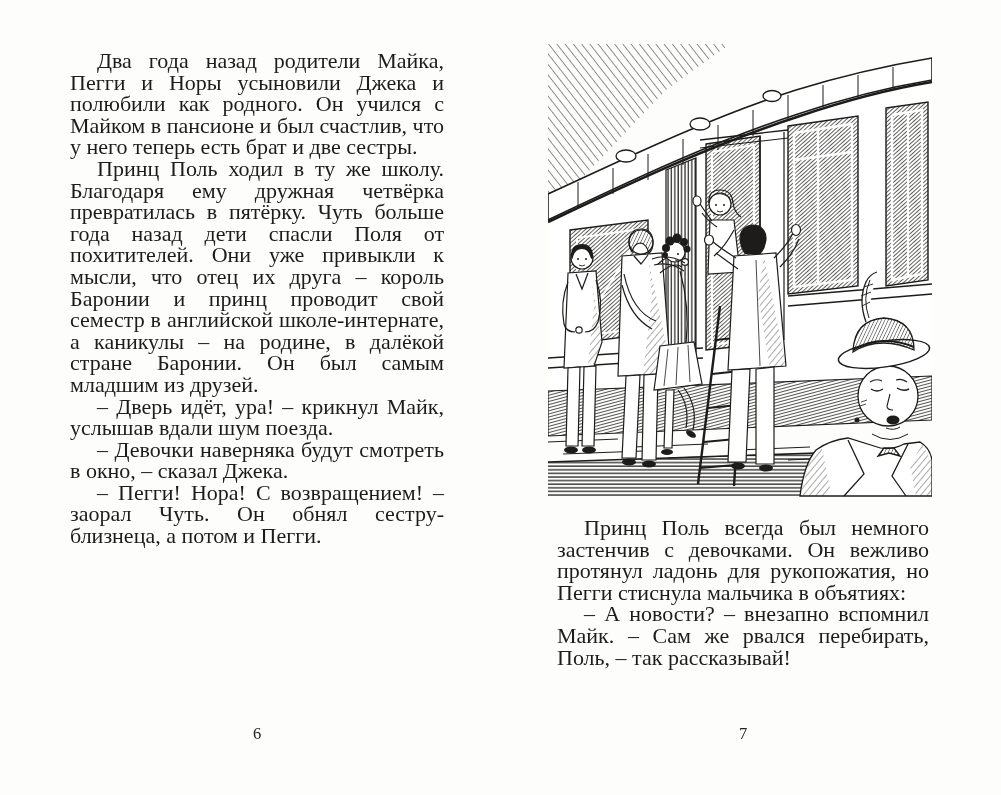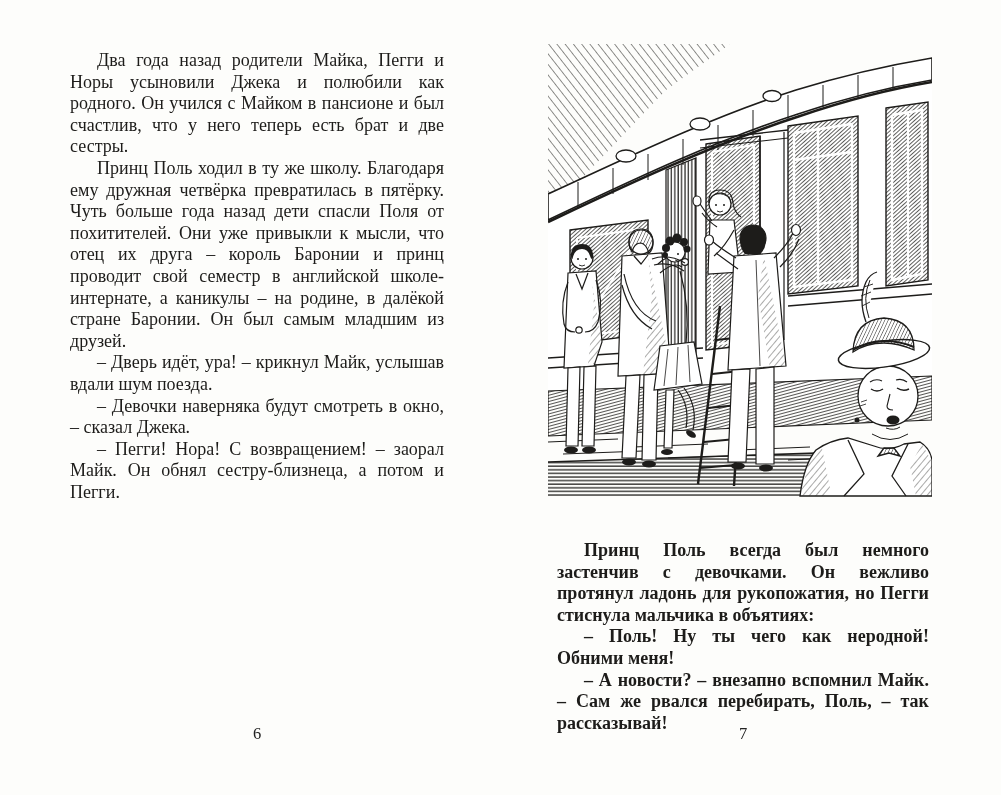--- a/index.html
+++ b/index.html
@@ -4,45 +4,45 @@
 <style>
   html,body{margin:0;padding:0;}
   body{
     width:1001px;height:795px;position:relative;overflow:hidden;
     background:#fdfdfb;
     font-family:"Liberation Serif","DejaVu Serif",serif;
     color:#1d1c1a;
   }
   .page-col{
     position:absolute;top:50px;width:374px;
-    font-size:18px;line-height:21.6px;text-align:justify;
+    font-size:22px;line-height:21.6px;text-align:justify;
   }
   .left-col{left:70px;}
-  .right-col{left:557px;top:540px;width:372px;font-weight:bold;}
+  .right-col{left:557px;top:517px;width:372px;}
   p.para{margin:0;text-indent:27px;}
   .pagenum{
     position:absolute;top:724px;width:374px;text-align:center;
     font-size:16.5px;color:#222;
   }
   .pagenum-left{left:70px;}
   .pagenum-right{left:557px;width:372px;}
   .illustration-wrap{
     position:absolute;left:548px;top:44px;width:384px;height:453px;
   }
   svg line, svg path, svg polyline, svg polygon, svg circle, svg ellipse{vector-effect:non-scaling-stroke;}
 </style>
 </head>
 <body>
 
 <div class="page-col left-col">
     <p class="para">Два года назад родители Майка, Пегги и Норы усыновили Джека и полюбили как родного. Он учился с Майком в пансионе и был счастлив, что у него теперь есть брат и две сестры.</p>
     <p class="para">Принц Поль ходил в ту же школу. Благодаря ему дружная четвёрка превратилась в пятёрку. Чуть больше года назад дети спасли Поля от похитителей. Они уже привыкли к мысли, что отец их друга – король Баронии и принц проводит свой семестр в английской школе-интернате, а каникулы – на родине, в далёкой стране Баронии. Он был самым младшим из друзей.</p>
     <p class="para">– Дверь идёт, ура! – крикнул Майк, услышав вдали шум поезда.</p>
     <p class="para">– Девочки наверняка будут смотреть в окно, – сказал Джека.</p>
-    <p class="para">– Пегги! Нора! С возвращением! – заорал Майк. Он обнял сестру-близнеца, а потом и Пегги.</p>
+    <p class="para">– Пегги! Нора! С возвращением! – заорал Чуть. Он обнял сестру-близнеца, а потом и Пегги.</p>
   </div>
 
 <div class="pagenum pagenum-left">6</div>
 
 <div class="illustration-wrap">
 <svg viewBox="0 0 384 453" width="384" height="453" xmlns="http://www.w3.org/2000/svg">
   <defs>
     <pattern id="pw" width="2.9" height="2.9" patternUnits="userSpaceOnUse" patternTransform="rotate(48)">
       <line x1="0" y1="0" x2="0" y2="2.9" stroke="#1d1c1a" stroke-width="1.4"></line>
     </pattern>
@@ -283,17 +283,16 @@
       <line x1="314" y1="262" x2="322" y2="258"></line>
           <line x1="313" y1="252" x2="323" y2="248"></line>
           <line x1="316" y1="243" x2="325" y2="240"></line>
     </g>
   </g>
 </svg>
 </div>
 
 <div class="page-col right-col">
     <p class="para">Принц Поль всегда был немного застенчив с девочками. Он вежливо протянул ладонь для рукопожатия, но Пегги стиснула мальчика в объятиях:</p>
-    <p class="para">– Поль! Ну ты чего как неродной! Обними меня!</p>
     <p class="para">– А новости? – внезапно вспомнил Майк. – Сам же рвался перебирать, Поль, – так рассказывай!</p>
   </div>
 
 <div class="pagenum pagenum-right">7</div>
 
 </body></html>

